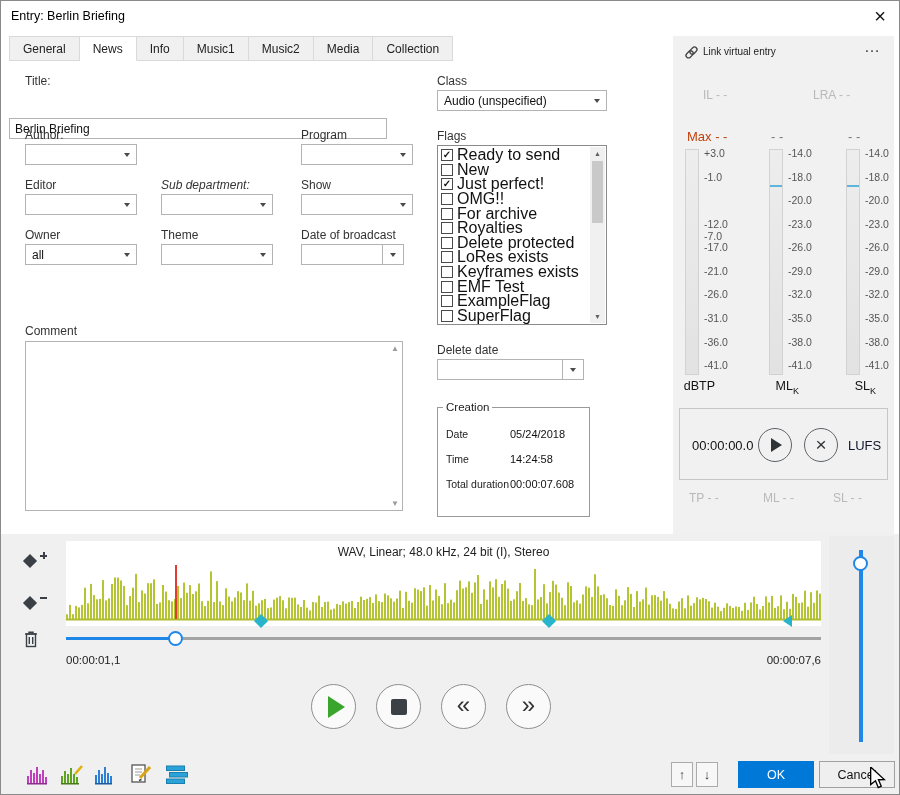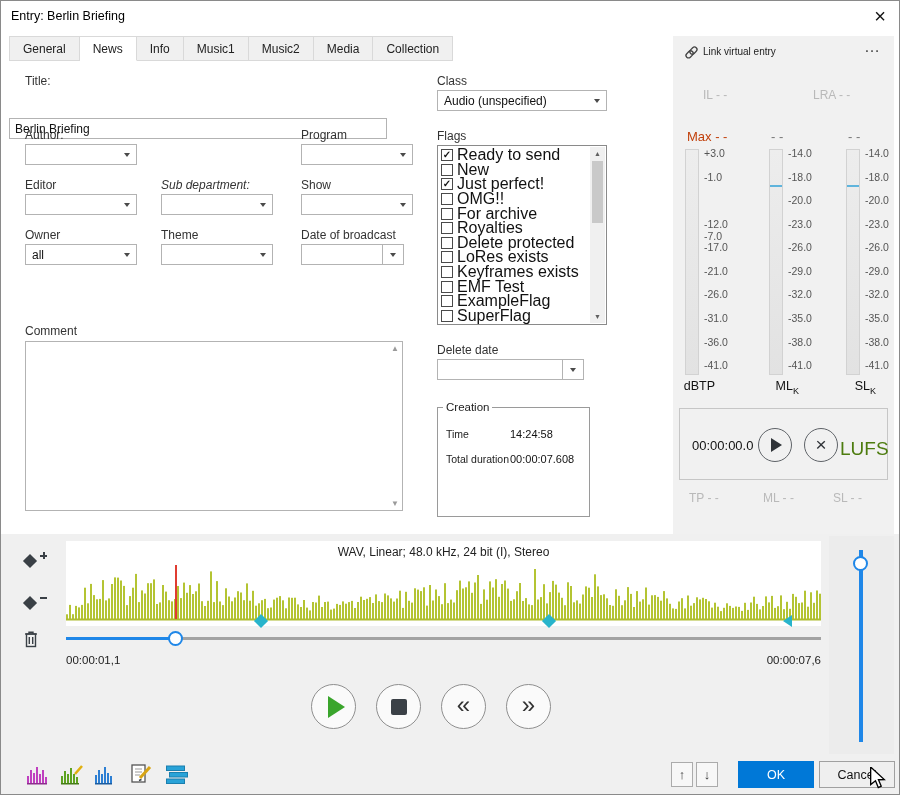--- a/index.html
+++ b/index.html
@@ -49,21 +49,21 @@
   .m-bar{position:absolute;left:0;top:20px;width:14px;height:226px;background:linear-gradient(180deg,#ededed,#e2e2e2);border:1px solid #d2d2d2}
   .m-line{position:absolute;left:0;top:35px;width:100%;height:2px;background:#5fb4dc}
   .m-tick{position:absolute;left:19px;font-size:10.5px;color:#555;white-space:nowrap}
   .m-unit{position:absolute;left:-8px;top:250px;width:38px;text-align:right;font-size:12.5px;color:#111}
   .m-unit sub{font-size:9px}
   .playerbox{position:absolute;left:6px;top:372px;width:209px;height:72px;border:1px solid #c6c6c6}
   .ptime{position:absolute;left:12px;top:29px;font-size:13px;color:#111}
   .pbtn{position:absolute;top:19px;width:34px;height:34px;border:1.5px solid #5f6368;border-radius:50%;display:flex;align-items:center;justify-content:center;cursor:pointer}
   .ptri{width:0;height:0;border-left:11px solid #2f3338;border-top:7px solid transparent;border-bottom:7px solid transparent;margin-left:3px}
   .px{font-size:19px;color:#2f3338;line-height:1;margin-top:-2px}
-  .plufs{position:absolute;left:160px;top:29px;font-size:19px;color:#4d7c0f}
+  .plufs{position:absolute;left:168px;top:29px;font-size:13px;color:#0f172a}
   .bottom{position:absolute;left:0;top:533px;width:900px;height:222px;background:#f0f0f0}
   .wavebox{position:absolute;left:65px;top:7px;width:755px;height:85px;background:#fff}
   .wformat{position:absolute;left:0;top:4px;width:100%;text-align:center;font-size:12px;color:#222}
   .wavesvg{position:absolute;left:0;top:20px}
   .marker{position:absolute;width:10px;height:10px;background:#28b4cb;transform:rotate(45deg);cursor:pointer}
   .marker-tri{position:absolute;width:0;height:0;border-top:6px solid transparent;border-bottom:6px solid transparent;border-right:9px solid #28b4cb;cursor:pointer}
   .hslider{position:absolute;left:65px;top:97px;width:755px;height:16px;cursor:pointer}
   .htrack{position:absolute;left:0;top:6px;width:100%;height:3px;background:#a3a3a3}
   .hfill{position:absolute;left:0;top:6px;width:110px;height:3px;background:#1f87e8}
   .hthumb{position:absolute;left:102px;top:0;width:15px;height:15px;border:2.5px solid #1f87e8;border-radius:50%;background:#fff}
@@ -247,20 +247,24 @@
   <div class="splitcombo" style="position:absolute;left:436px;top:358px">
     <div class="sinput" style="width:126px"></div>
     <div class="sbtn">
       <span class="tri"></span>
     </div>
   </div>
 
   <fieldset class="creation">
     <legend>Creation</legend>
     <div id="creation-rows">
+        <div class="crow">
+          <div class="cl">Date</div>
+          <div class="cv">05/24/2018</div>
+        </div>
         <div class="crow">
           <div class="cl">Time</div>
           <div class="cv">14:24:58</div>
         </div>
         <div class="crow">
           <div class="cl">Total duration</div>
           <div class="cv">00:00:07.608</div>
         </div>
       </div>
   </fieldset>

